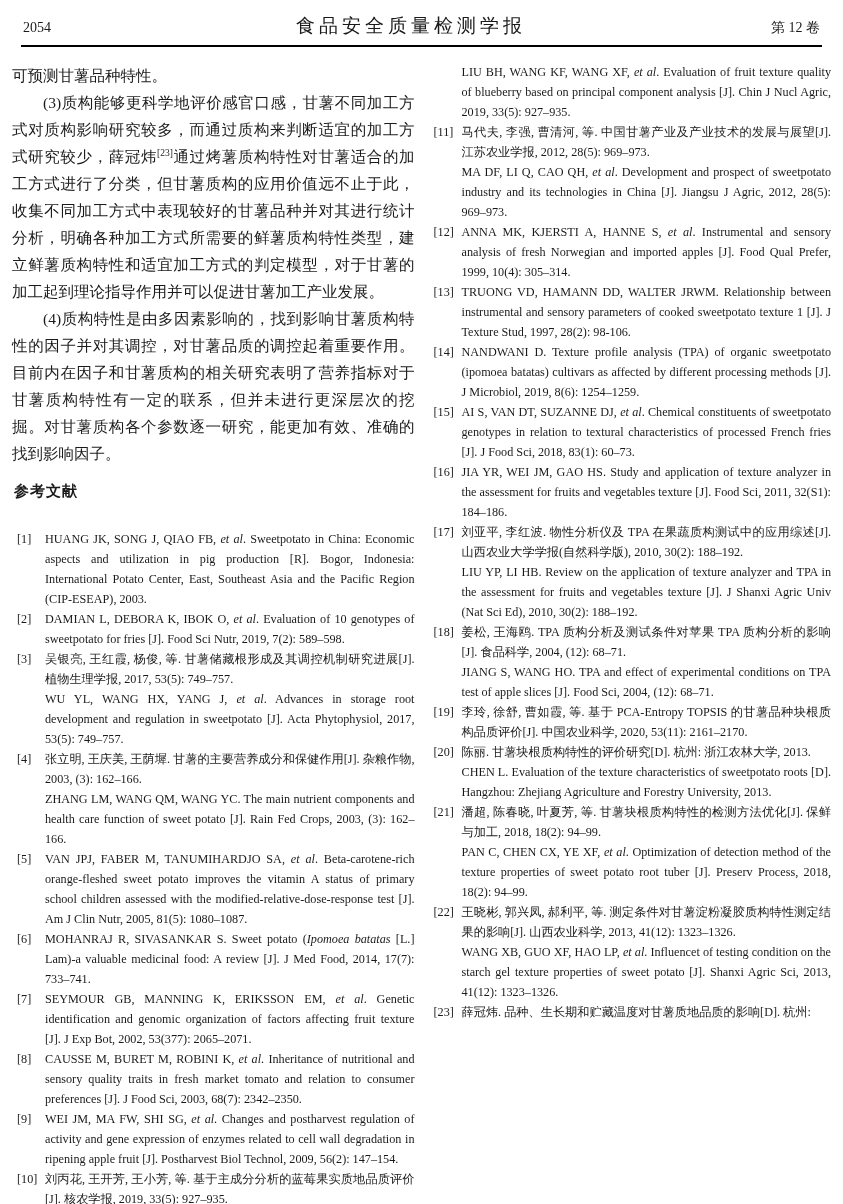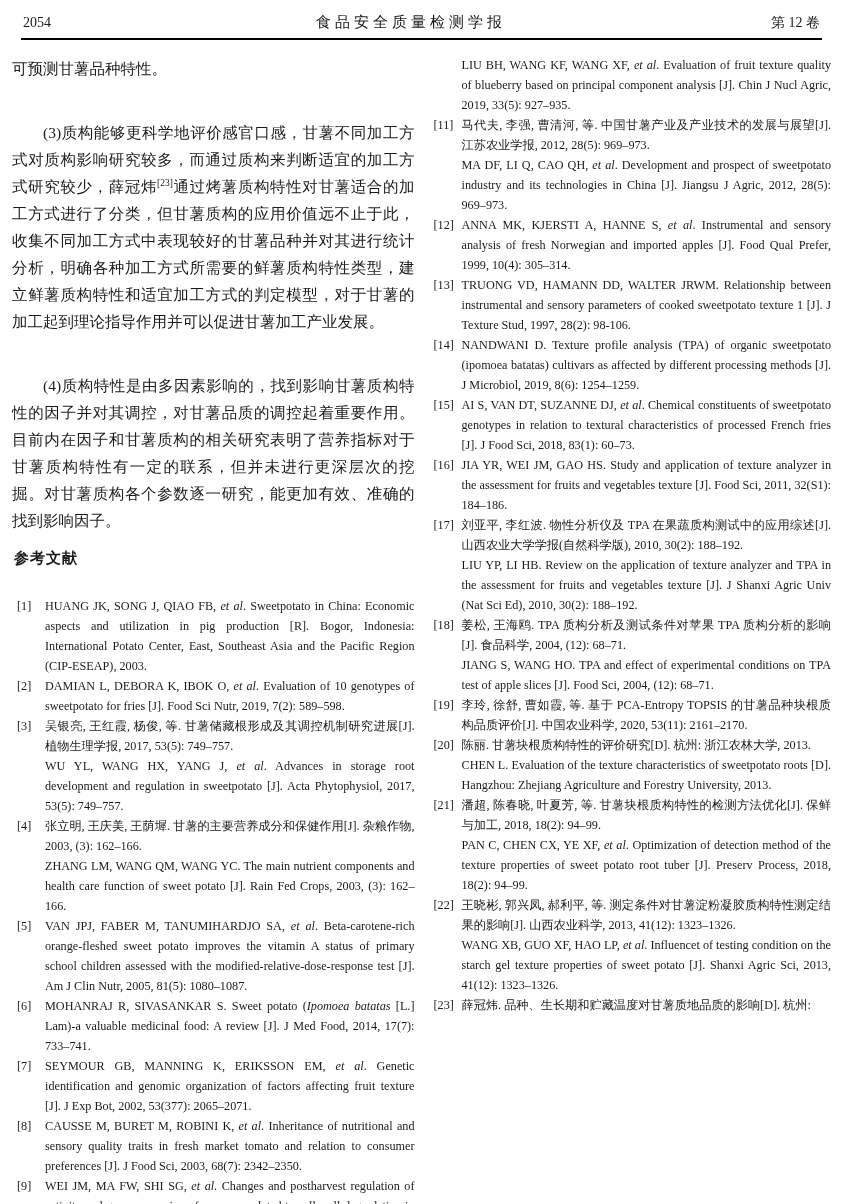--- a/index.html
+++ b/index.html
@@ -14,34 +14,34 @@
   }
   .page-header {
     display:flex;
     justify-content:space-between;
     align-items:baseline;
     margin:0 21px;
     padding:13px 2px 6px 2px;
     border-bottom:2.5px solid #000;
     font-size:14px;
   }
-  .journal-title { font-size:15px; letter-spacing:4px; }
+  .journal-title { font-size:19px; letter-spacing:4px; }
   .content {
     display:flex;
     gap:14px;
     margin:15px 12px 0 12px;
   }
   .column { flex:1 1 0; min-width:0; }
   .para {
     margin:0;
     font-size:15.5px;
     line-height:27px;
     text-align:justify;
   }
-  .para.indent { text-indent:2em;margin-top:37px; }
+  .para.indent { text-indent:2em; }
   sup.cite { font-size:9.5px; line-height:0; }
   .refs-heading {
     font-family:"Liberation Sans","DejaVu Sans",sans-serif;
     font-weight:bold;
     font-size:15px;
     letter-spacing:1px;
     margin:15px 0 28px 2px;
   }
   .ref-row {
     display:flex;

